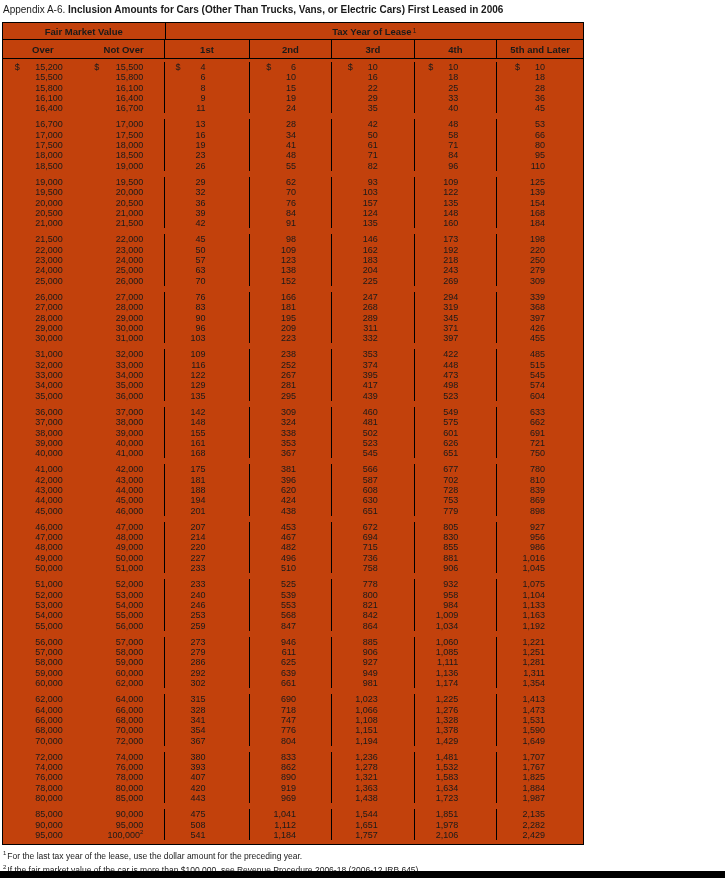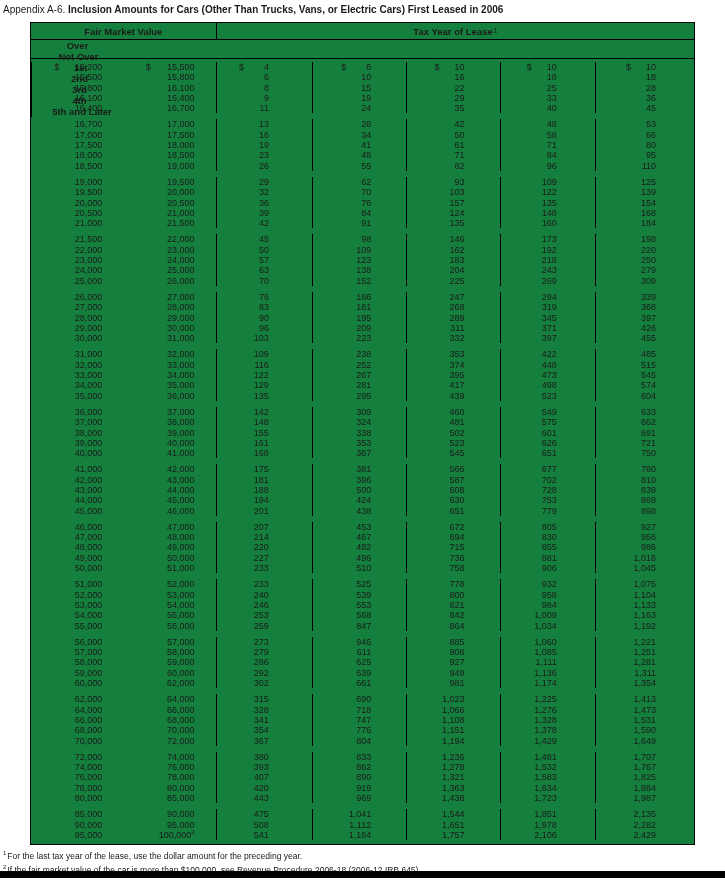--- a/index.html
+++ b/index.html
@@ -2,23 +2,23 @@
 <html><head>
 <meta charset="utf-8">
 <style>
   html,body{margin:0;padding:0;background:#fff;}
   .sheet{
     position:relative;width:725px;height:881px;background:#ffffff;
     font-family:"Liberation Sans","DejaVu Sans",sans-serif;color:#1a1a1a;overflow:hidden;
   }
   .title{position:absolute;top:4px;left:3px;font-size:10px;white-space:nowrap;letter-spacing:0;}
   .title .b{font-weight:bold;}
-  .tbl{position:absolute;left:2px;top:22px;width:665px;border:1.5px solid #000;box-sizing:border-box;background:#15803d;margin-left:28px;}
+  .tbl{position:absolute;left:2px;top:22px;width:582px;border:1.5px solid #000;box-sizing:border-box;background:#c2410c;}
   .hrow1{display:flex;height:16px;border-bottom:1px solid #000;}
-  .hrow2{display:flex;height:18px;border-bottom:1.5px solid #000;flex-direction:column;}
+  .hrow2{display:flex;height:18px;border-bottom:1.5px solid #000;}
   .hcell{box-sizing:border-box;display:flex;align-items:center;justify-content:center;
          font-size:9.5px;font-weight:bold;white-space:nowrap;}
   .hcell sup{font-size:6.5px;line-height:0;vertical-align:super;font-weight:normal;margin-left:1px;}
   .w-fmv{width:188px;}
   .w-tax{width:487px;border-left:1px solid #000;align-items:center;}
   .c0{width:93px;} .c1{width:95px;} .c2{width:98px;} .c3{width:96px;}
   .c4{width:96px;} .c5{width:96px;} .c6{width:101px;}
   .bl{border-left:1px solid #000;}
   .tbody{padding-top:3px;padding-bottom:4px;font-size:9px;}
   .group{margin-bottom:6px;}
@@ -939,21 +939,21 @@
             <div class="cell c0">
               <span class="num n0">43,000</span>
             </div>
             <div class="cell c1">
               <span class="num n1">44,000</span>
             </div>
             <div class="cell c2 bl">
               <span class="num n2">188</span>
             </div>
             <div class="cell c3 bl">
-              <span class="num n3">500</span>
+              <span class="num n3">620</span>
             </div>
             <div class="cell c4 bl">
               <span class="num n4">608</span>
             </div>
             <div class="cell c5 bl">
               <span class="num n5">728</span>
             </div>
             <div class="cell c6 bl">
               <span class="num n6">839</span>
             </div>

